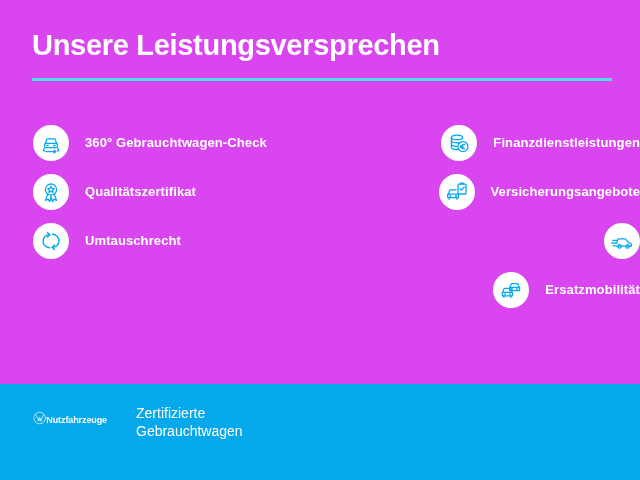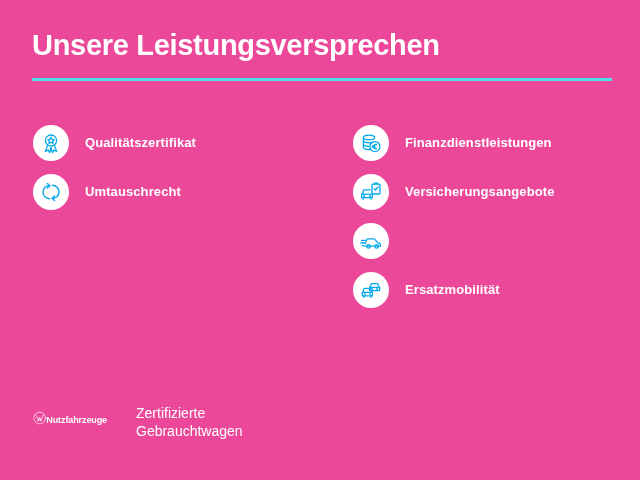--- a/index.html
+++ b/index.html
@@ -9,22 +9,22 @@
   body {
     width: 640px;
     height: 480px;
     overflow: hidden;
     font-family: "Liberation Sans", sans-serif;
     background: #05a8ea;
   }
   .slide {
     position: relative;
     width: 640px;
-    height: 480px;
-    background: #ec4899;
+    height: 384px;
+    background: #d946ef;
     box-sizing: border-box;
   }
 
   
   .header {
     position: absolute;
     left: 32px;
     top: 28px;
     width: 580px;
   }
@@ -49,21 +49,21 @@
     left: 0;
     top: 118px;
     width: 640px;
     display: flex;
   }
   .col {
     display: flex;
     flex-direction: column;
   }
   .col-left  { width: 330px; padding-left: 33px; box-sizing: border-box; }
-  .col-right { width: 310px; padding-left: 23px; box-sizing: border-box; }
+  .col-right { width: 310px; padding-left: 23px; box-sizing: border-box; align-items: flex-end; }
 
   .promise-item {
     display: flex;
     align-items: center;
     height: 49px;
   }
   .icon-circle {
     width: 36px;
     height: 36px;
     border-radius: 50%;
@@ -131,20 +131,35 @@
 
   <div class="header">
     <div class="page-title">Unsere Leistungsversprechen</div>
     <div class="title-rule"></div>
   </div>
 
   <div class="columns">
 
     <div class="col col-left">
 
+      <div class="promise-item">
+        <span class="icon-circle">
+          <svg viewBox="0 0 24 24" fill="none" stroke="#05a8ea" stroke-width="1.3" stroke-linecap="round" stroke-linejoin="round">
+            <path d="M6.5 12.5 L7.6 8.6 Q7.8 7.9 8.6 7.9 L15.4 7.9 Q16.2 7.9 16.4 8.6 L17.5 12.5"></path>
+            <rect x="5.6" y="12.4" width="12.8" height="4.2" rx="1.1"></rect>
+            <line x1="8" y1="14.5" x2="9.3" y2="14.5"></line>
+            <line x1="14.7" y1="14.5" x2="16" y2="14.5"></line>
+            <path d="M5.2 17.6 Q3.6 19 5.4 20.1"></path>
+            <path d="M18.8 17.6 Q20.4 19 18.6 20.1"></path>
+            <path d="M7 20.6 L16.4 20.6"></path>
+            <path d="M14.9 19.3 L16.6 20.6 L14.9 21.8"></path>
+          </svg>
+        </span>
+        <span class="promise-label">360° Gebrauchtwagen-Check</span>
+      </div>
 
       <div class="promise-item">
         <span class="icon-circle">
           <svg viewBox="0 0 24 24" fill="none" stroke="#05a8ea" stroke-width="1.3" stroke-linecap="round" stroke-linejoin="round">
             <circle cx="12" cy="9.6" r="5.6"></circle>
             <path d="M12 6.3 L13 8.3 L15.2 8.6 L13.6 10.2 L14 12.4 L12 11.3 L10 12.4 L10.4 10.2 L8.8 8.6 L11 8.3 Z"></path>
             <path d="M8.6 14.4 L6.4 20.4 L9.2 19.2 L10.6 21.6 L12.4 16.8"></path>
             <path d="M15.4 14.4 L17.6 20.4 L14.8 19.2 L13.4 21.6 L11.6 16.8"></path>
           </svg>
         </span>

